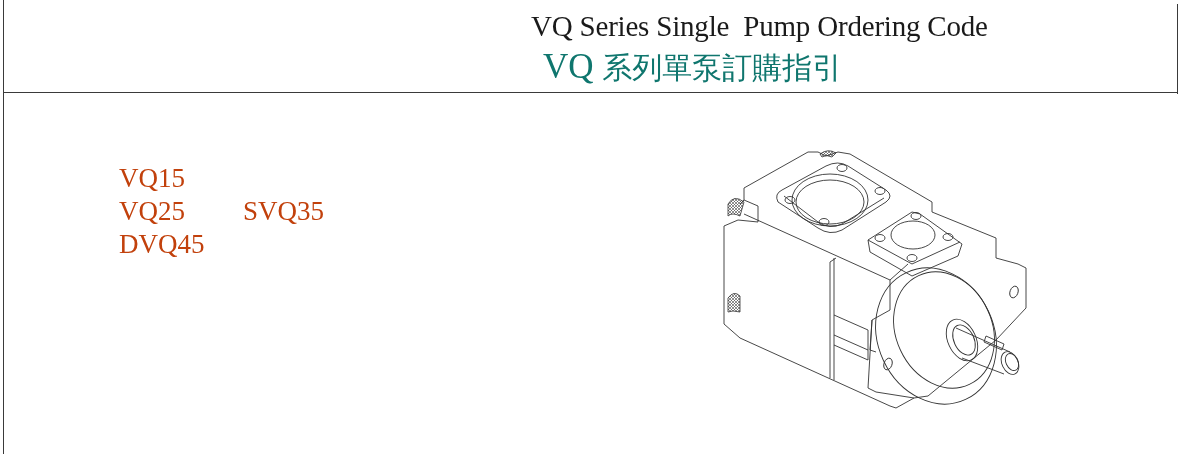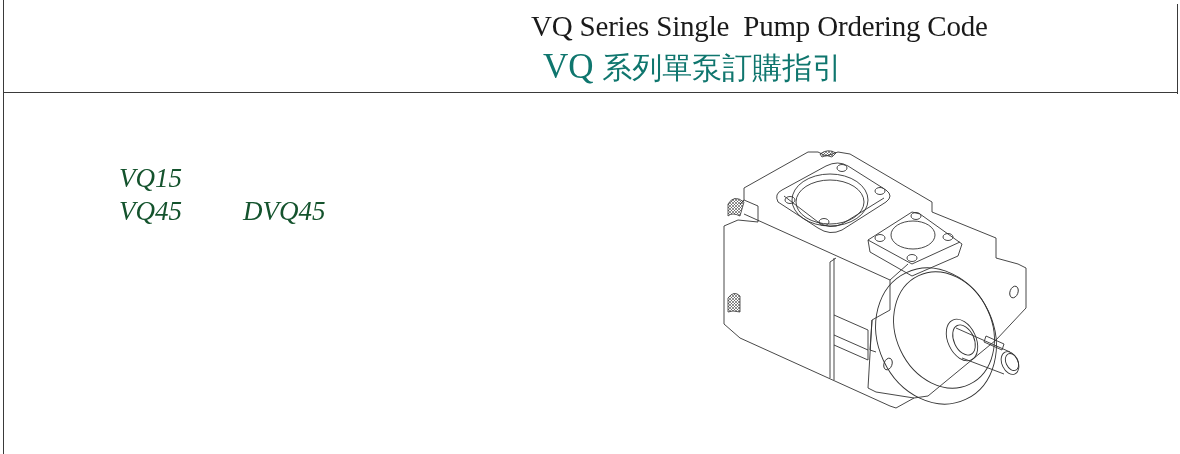--- a/index.html
+++ b/index.html
@@ -4,37 +4,38 @@
   <style>
     html, body { margin: 0; padding: 0; background: #ffffff; }
     body { width: 1180px; height: 454px; position: relative; overflow: hidden; font-family: "Liberation Serif", serif; }
     .frame-left { position: absolute; left: 3px; top: 0; width: 1px; height: 454px; background: #3a3a3a; }
     .frame-right { position: absolute; left: 1177px; top: 4px; width: 1px; height: 90px; background: #3a3a3a; }
     .frame-rule { position: absolute; left: 3px; top: 92px; width: 1175px; height: 1px; background: #3a3a3a; }
     .title-en { position: absolute; left: 531px; top: 6px; font-size: 29px; line-height: 40px; color: #1a1a1a; white-space: pre; letter-spacing: -0.2px; }
     .title-zh { position: absolute; left: 531px; top: 47px; font-size: 35px; line-height: 40px; color: #0f766e; white-space: pre; margin-left: 12px; }
     .title-zh .zh { font-family: "DejaVu Sans", sans-serif; font-size: 30px; }
     .models { position: absolute; left: 119px; top: 162px; display: grid; grid-template-columns: 124px auto; row-gap: 0; }
-    .model { font-size: 27px; line-height: 33px; color: #14532d; height: 33px; white-space: nowrap; font-style: italic; }
+    .model { font-size: 27px; line-height: 33px; color: #c2410c; height: 33px; white-space: nowrap; }
     .pump { position: absolute; left: 700px; top: 140px; width: 340px; height: 310px; }
   </style>
 </head>
 <body>
 
 <div class="frame-left"></div>
 <div class="frame-right"></div>
 <div class="frame-rule"></div>
 
 <div class="title-en">VQ Series Single  Pump Ordering Code</div>
 <div class="title-zh"><span>VQ </span><span class="zh">系列單泵訂購指引</span></div>
 
 <div class="models">
   <div class="model">VQ15</div>
   <div class="model"></div>
-  <div class="model">VQ45</div>
+  <div class="model">VQ25</div>
+  <div class="model">SVQ35</div>
   <div class="model">DVQ45</div>
 </div>
 
 <svg class="pump" viewBox="0 0 340 310" xmlns="http://www.w3.org/2000/svg">
   <defs>
     <pattern id="knurl" width="3" height="3" patternUnits="userSpaceOnUse">
       <path d="M0 0 L3 3 M3 0 L0 3" stroke="#444" stroke-width="0.6"></path>
     </pattern>
   </defs>
   <g fill="none" stroke="#333" stroke-width="0.9" stroke-linejoin="round">

